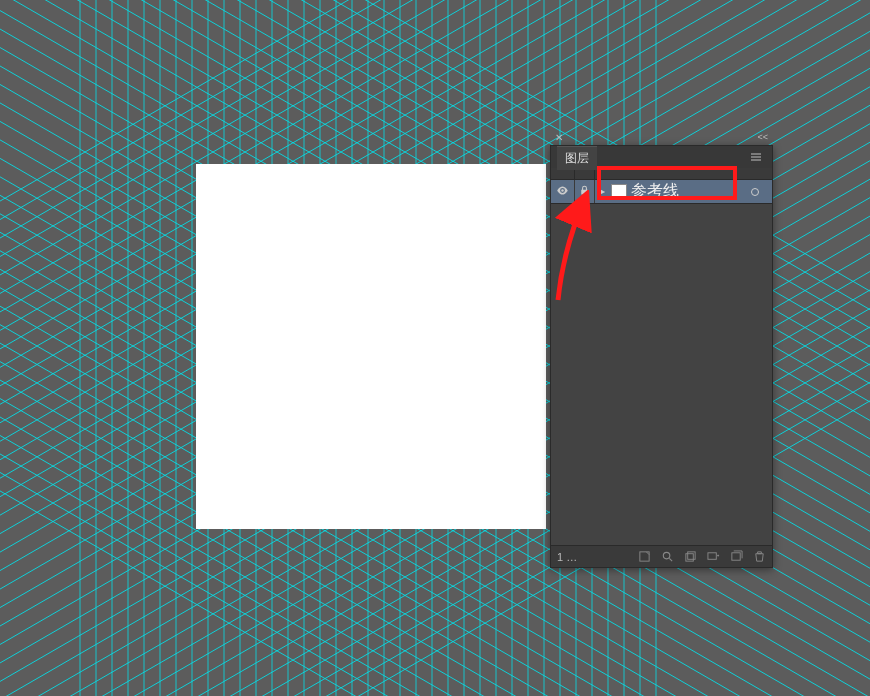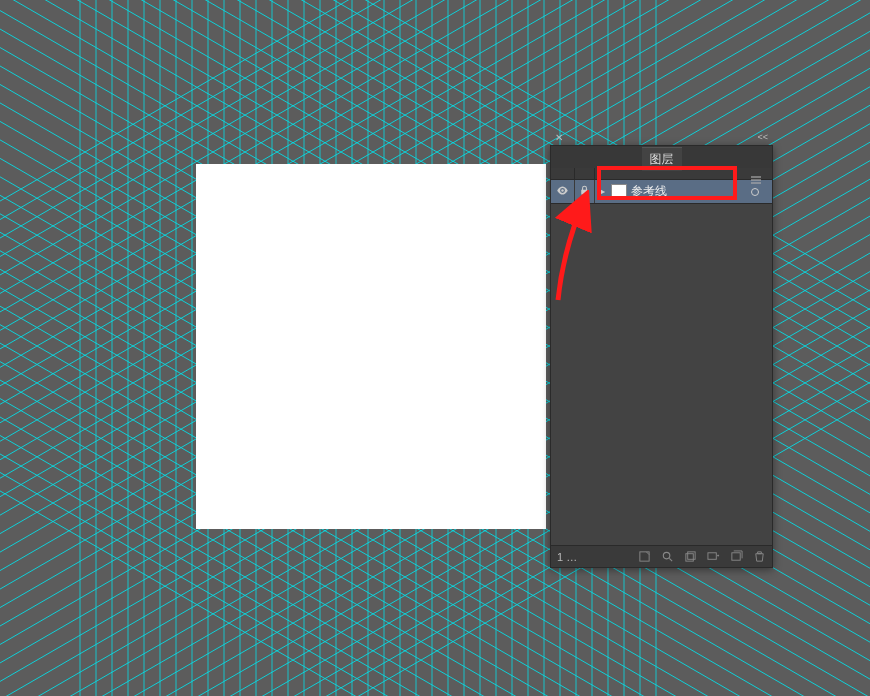--- a/index.html
+++ b/index.html
@@ -41,21 +41,20 @@
       flex-direction: column;
       box-shadow: 0 2px 8px rgba(0,0,0,0.4);
     }
     .panel-header {
       height: 22px;
       background: #383838;
       display: flex;
       align-items: center;
       padding: 0 6px;
       position: relative;
-      flex-direction: column;
     }
     .panel-close {
       position: absolute;
       left: 4px;
       top: -14px;
       color: #bbb;
       font-size: 10px;
       cursor: pointer;
     }
     .panel-collapse {
@@ -124,21 +123,21 @@
     }
     .layer-thumb {
       width: 16px;
       height: 16px;
       background: #fff;
       border: 1px solid #888;
       margin: 0 4px 0 2px;
     }
     .layer-name {
       color: #eee;
-      font-size: 12px;
+      font-size: 16px;
       flex: 1;
     }
     .target-cell {
       width: 18px;
       display: flex;
       align-items: center;
       justify-content: center;
     }
     .target-circle {
       width: 8px;

